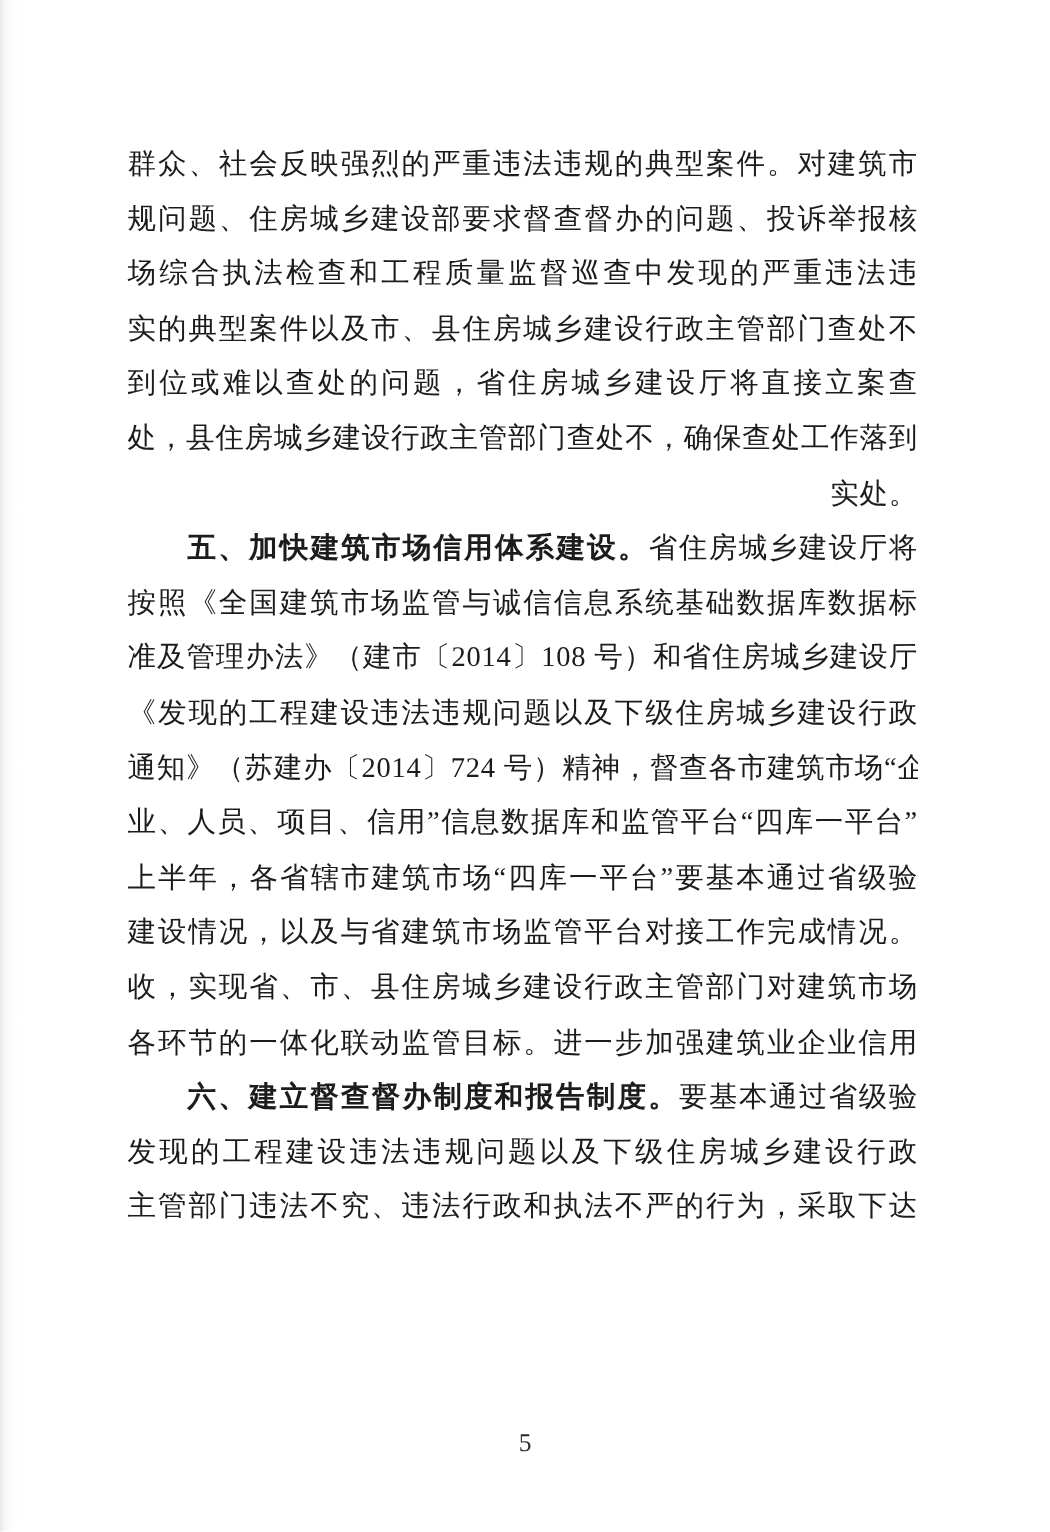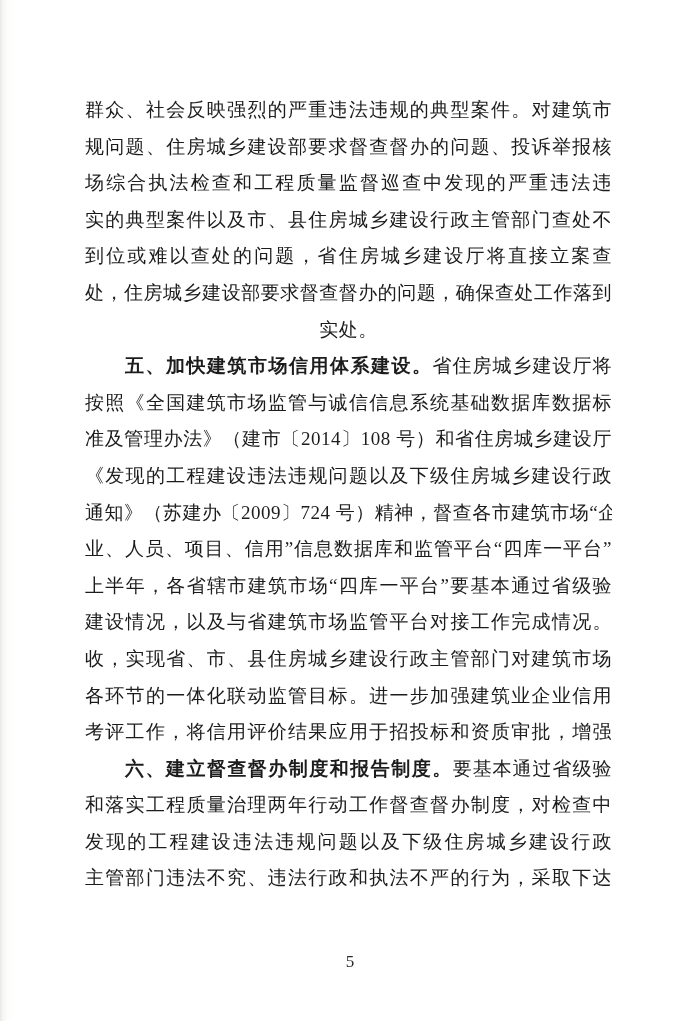--- a/index.html
+++ b/index.html
@@ -27,21 +27,21 @@
     left: 85px;
     width: 527px;
   }
   .line {
     height: 36.6px;
     line-height: 36.6px;
     font-size: 19px;
     letter-spacing: 0.5px;
     white-space: nowrap;
     overflow: hidden;
-    text-align: center;
+    text-align: right;
   }
   .line.j {
     text-align: justify;
     text-align-last: justify;
     text-justify: inter-character;
   }
   .line.indent {
     padding-left: 40px;
   }
   .heading {
@@ -66,33 +66,31 @@
 </head>
 <body>
 
 <div class="sheet">
   <div class="text-block">
     <div class="line j"><span>群众、社会反映强烈的严重违法违规的典型案件。对建筑市</span></div>
     <div class="line j"><span>规问题、住房城乡建设部要求督查督办的问题、投诉举报核</span></div>
     <div class="line j"><span>场综合执法检查和工程质量监督巡查中发现的严重违法违</span></div>
     <div class="line j"><span>实的典型案件以及市、县住房城乡建设行政主管部门查处不</span></div>
     <div class="line j"><span>到位或难以查处的问题，省住房城乡建设厅将直接立案查</span></div>
-    <div class="line j"><span>处，住房城乡建设部要求督查督办的问题，确保查处工作落到</span></div>
+    <div class="line j"><span>处，县住房城乡建设行政主管部门查处不，确保查处工作落到</span></div>
     <div class="line"><span>实处。</span></div>
     <div class="line j indent"><span class="heading">五、加快建筑市场信用体系建设。</span><span>省住房城乡建设厅将</span></div>
     <div class="line j"><span>按照《全国建筑市场监管与诚信信息系统基础数据库数据标</span></div>
     <div class="line j"><span>准及管理办法》（建市〔2014〕108 号）和省住房城乡建设厅</span></div>
     <div class="line j"><span>《发现的工程建设违法违规问题以及下级住房城乡建设行政</span></div>
-    <div class="line j"><span>通知》（苏建办〔2009〕724 号）精神，督查各市建筑市场“企</span></div>
+    <div class="line j"><span>通知》（苏建办〔2014〕724 号）精神，督查各市建筑市场“企</span></div>
     <div class="line j"><span>业、人员、项目、信用”信息数据库和监管平台“四库一平台”</span></div>
     <div class="line j"><span>上半年，各省辖市建筑市场“四库一平台”要基本通过省级验</span></div>
     <div class="line j"><span>建设情况，以及与省建筑市场监管平台对接工作完成情况。</span></div>
     <div class="line j"><span>收，实现省、市、县住房城乡建设行政主管部门对建筑市场</span></div>
     <div class="line j"><span>各环节的一体化联动监管目标。进一步加强建筑业企业信用</span></div>
-    <div class="line j"><span>考评工作，将信用评价结果应用于招投标和资质审批，增强</span></div>
     <div class="line j indent"><span class="heading">六、建立督查督办制度和报告制度。</span><span>要基本通过省级验</span></div>
-    <div class="line j"><span>和落实工程质量治理两年行动工作督查督办制度，对检查中</span></div>
     <div class="line j"><span>发现的工程建设违法违规问题以及下级住房城乡建设行政</span></div>
     <div class="line j"><span>主管部门违法不究、违法行政和执法不严的行为，采取下达</span></div>
   </div>
 
   <div class="footer">5</div>
 </div>
 
 </body></html>

